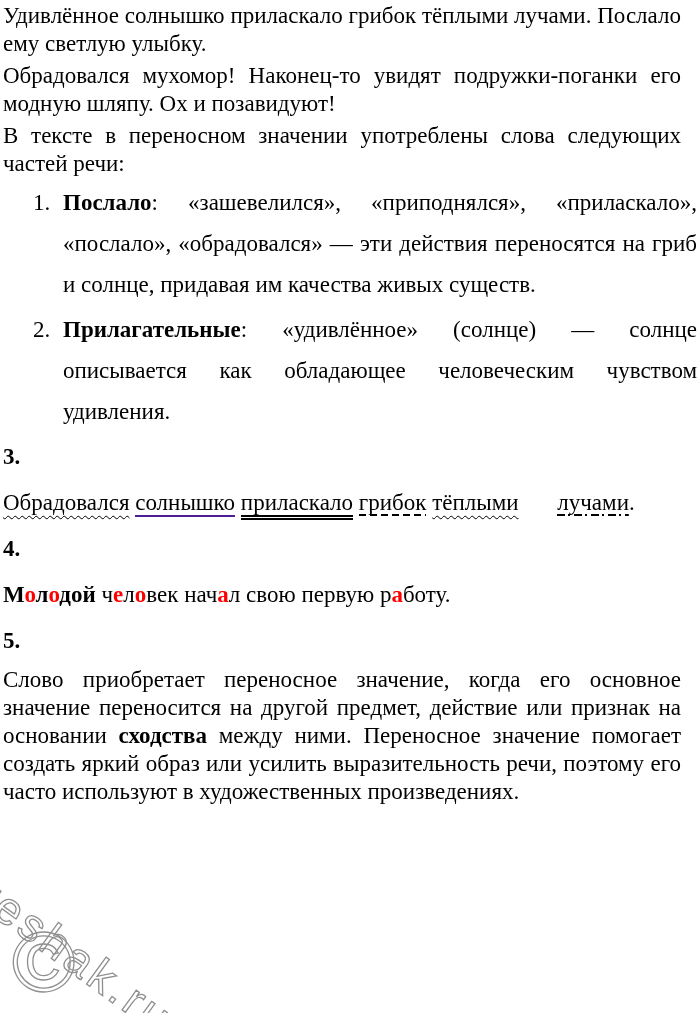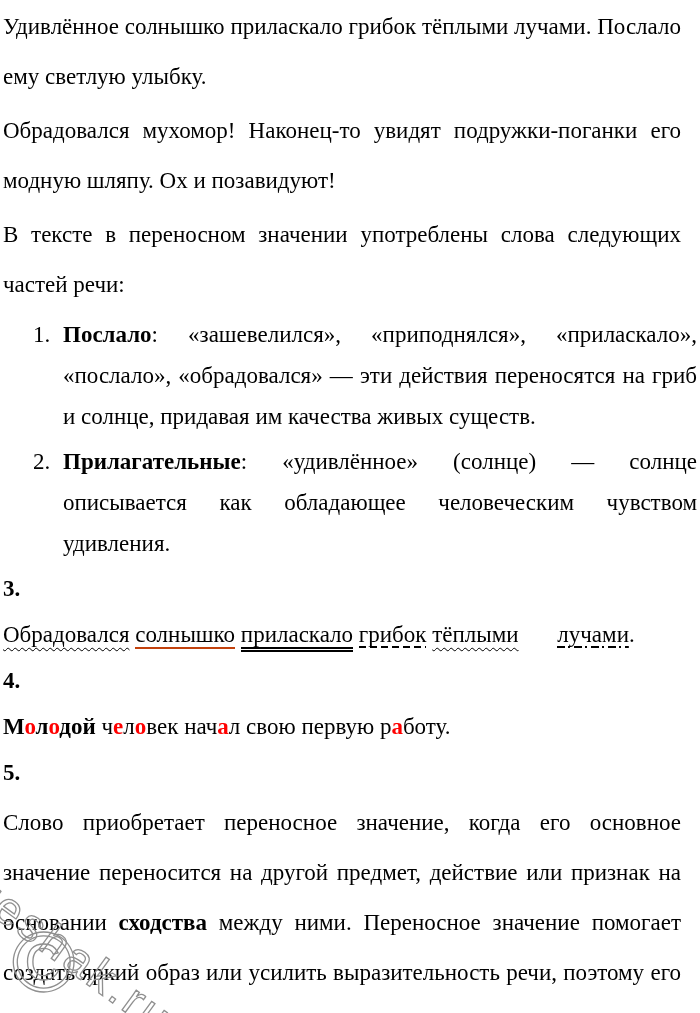--- a/index.html
+++ b/index.html
@@ -10,21 +10,21 @@
     font-family: "Liberation Serif", serif;
     font-size: 23px;
     position: relative;
     overflow: hidden;
   }
   .doc { padding: 2px 3px 0 3px; }
 
   .para {
     margin: 0 16px 4px 0;
     text-align: justify;
-    line-height: 50px;
+    line-height: 28px;
   }
   .list-item {
     position: relative;
     padding-left: 60px;
     text-align: justify;
     line-height: 41px;
     margin: 0 0 4px 0;
   }
   .list-num { position: absolute; left: 30px; top: 0; }
   .num-heading {
@@ -40,21 +40,21 @@
 
   .bold { font-weight: bold; }
   .red  { color: #ff0000; font-weight: bold; }
 
   .u-wavy {
     text-decoration: underline;
     text-decoration-style: wavy;
     text-decoration-thickness: 1px;
     text-underline-offset: 5px;
   }
-  .u-solid  { border-bottom: 2px solid #c2410c; }
+  .u-solid  { border-bottom: 2px solid #4c1d95; }
   .u-double { border-bottom: 5px double #000; }
   .u-dashed {
     background: repeating-linear-gradient(90deg, #000 0 7px, transparent 7px 11px) bottom / 100% 2px no-repeat;
     padding-bottom: 1px;
   }
   .u-dashdot {
     background: repeating-linear-gradient(90deg, #000 0 8px, transparent 8px 11px, #000 11px 13.5px, transparent 13.5px 17px) bottom / 100% 2px no-repeat;
     padding-bottom: 1px;
     margin-left: 33px;
   }

